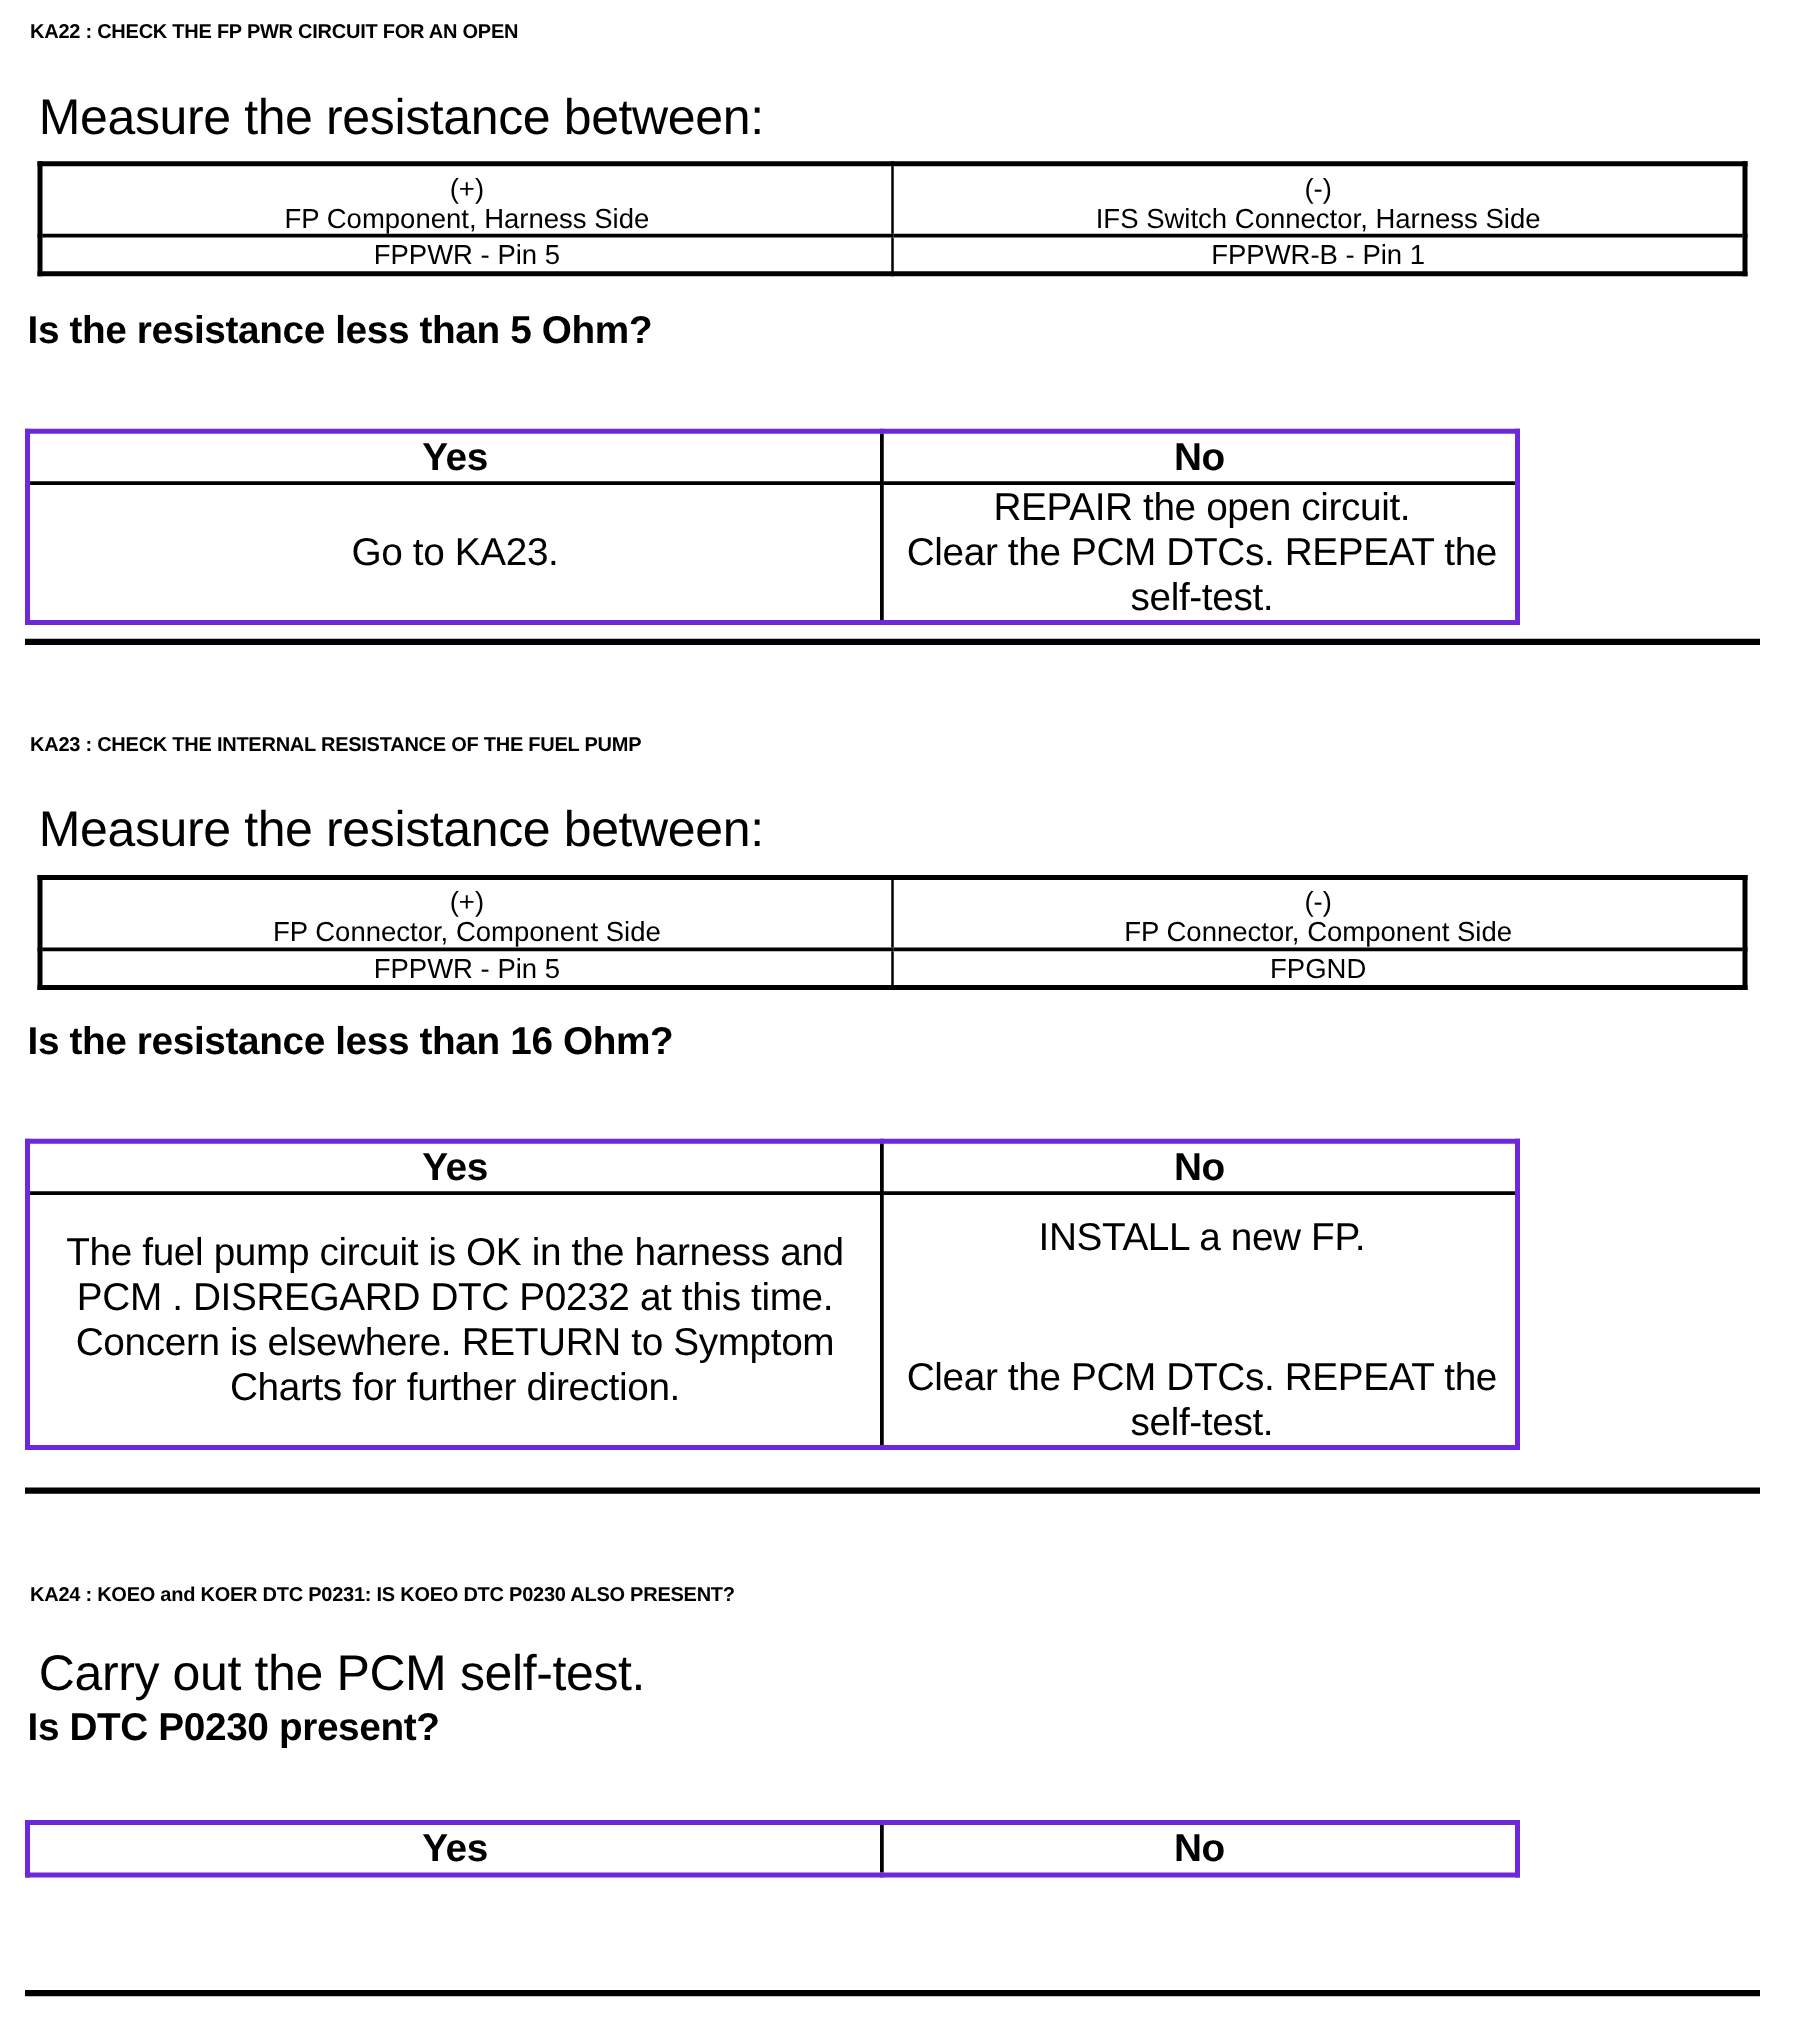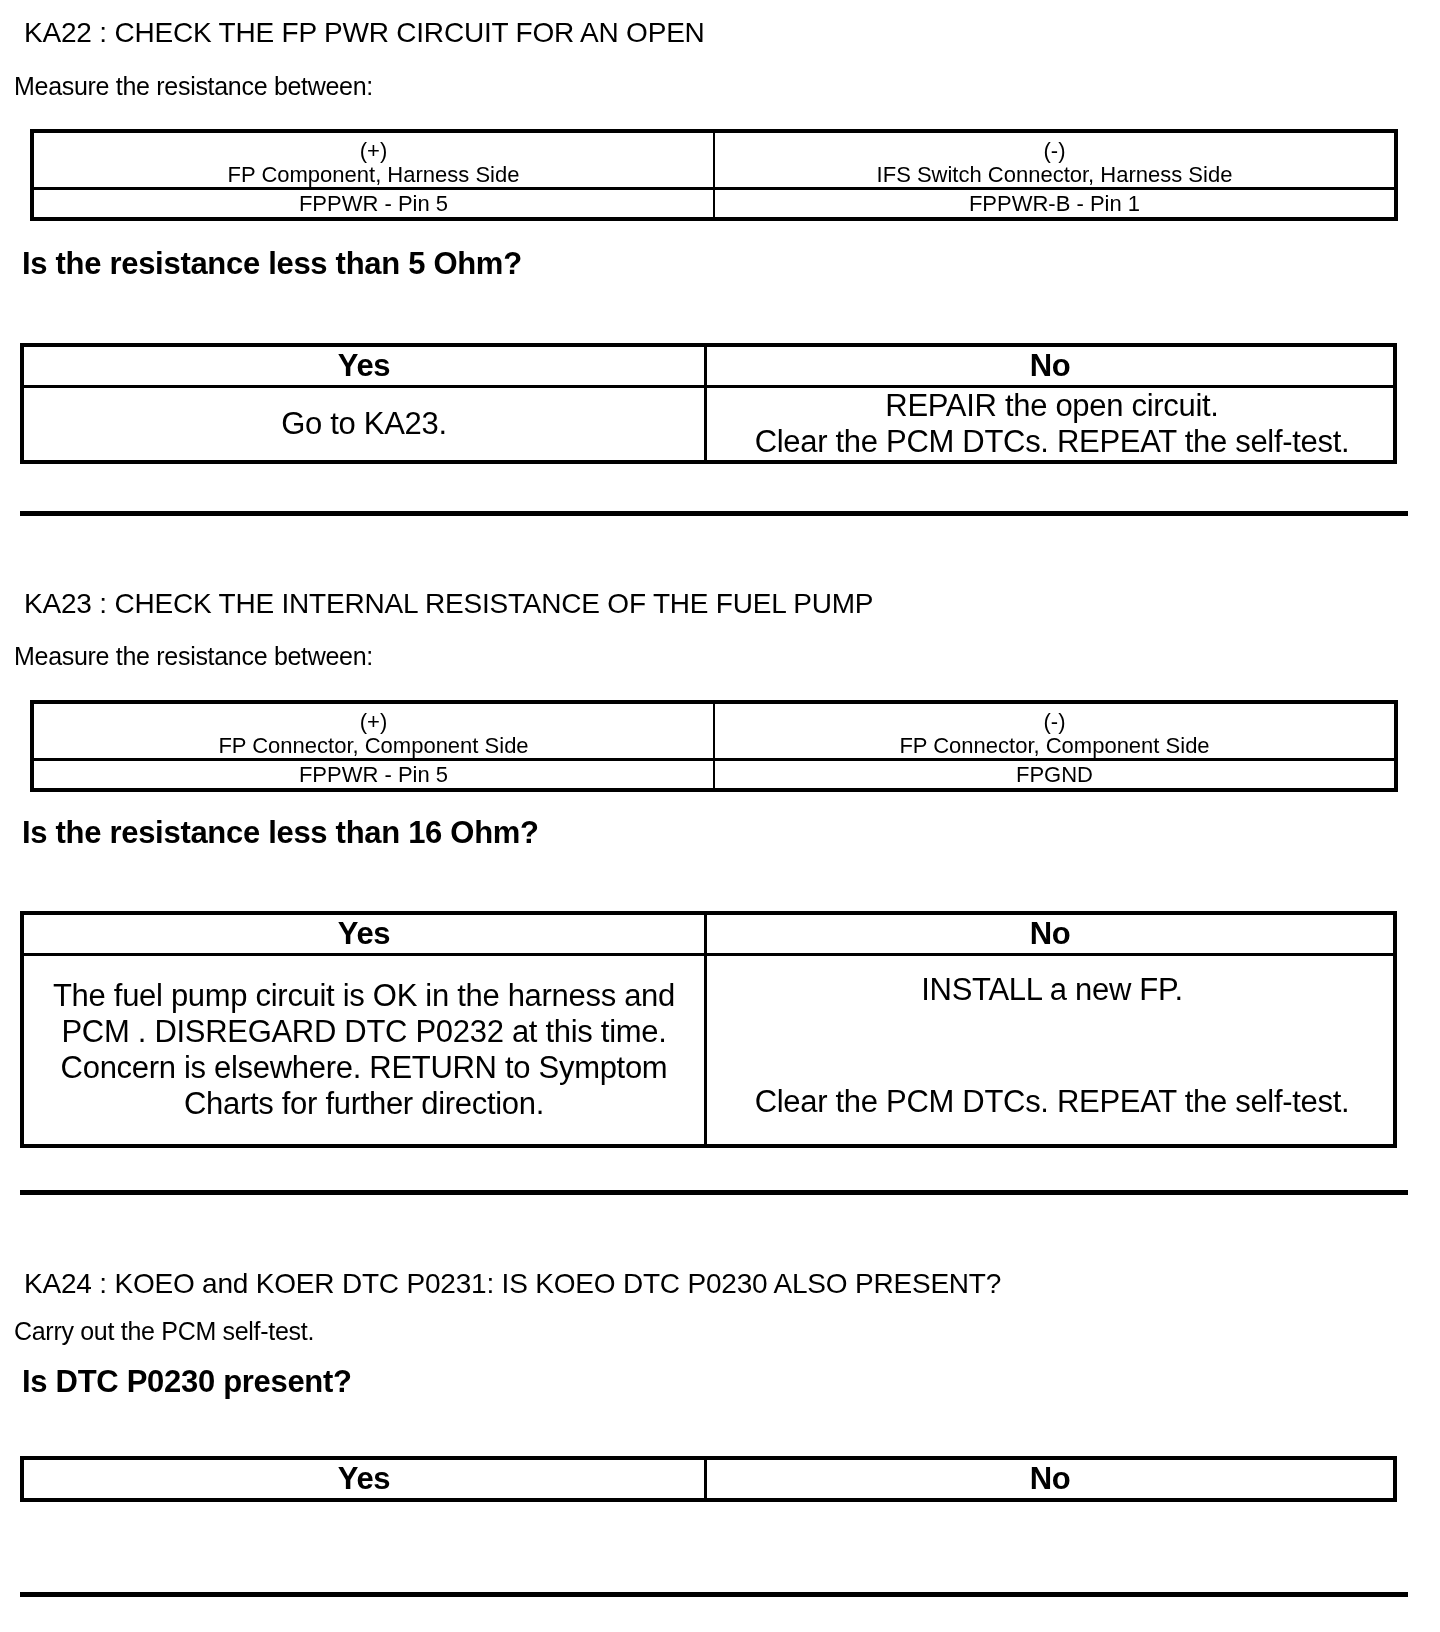--- a/index.html
+++ b/index.html
@@ -1,33 +1,33 @@
 <!DOCTYPE html>
 <html><head>
 <meta charset="utf-8">
 <style>
   html, body { margin: 0; padding: 0; background: #ffffff; }
   body {
     width: 1440px; height: 1632px; position: relative; overflow: hidden;
     font-family: "Liberation Sans", sans-serif; color: #000;
   }
   .abs { position: absolute; }
-  .step-title { font-weight: normal; font-size: 28px; left: 24px; white-space: nowrap; letter-spacing: -0.2px; }
-  .instr { font-size: 25px; left: 14px; white-space: nowrap; letter-spacing: -0.3px; }
+  .step-title { font-weight: bold; font-size: 16px; left: 24px; white-space: nowrap; letter-spacing: -0.2px; }
+  .instr { font-size: 40px; left: 31px; white-space: nowrap; letter-spacing: -0.3px; }
   .question { font-size: 31px; font-weight: bold; left: 22px; white-space: nowrap; letter-spacing: -0.3px; }
   .divider { left: 20px; width: 1388px; height: 5px; background: #000; }
 
   table { border-collapse: collapse; table-layout: fixed; position: absolute; }
   table.meas { left: 30px; width: 1368px; border: 4px solid #000; }
   table.meas td { border: 2px solid #000; border-top-width: 3px; text-align: center; font-size: 22px; line-height: 24px; padding: 0; }
   table.meas tr.head td { height: 54px; vertical-align: bottom; }
   table.meas tr.pin td { height: 27px; vertical-align: middle; }
   table.meas .pol { display: block; }
 
-  table.ans { left: 20px; width: 1377px; border: 4px solid #000000; }
+  table.ans { left: 20px; width: 1196px; border: 4px solid #6d28d9; }
   table.ans td { border: 3px solid #000; padding: 0; font-size: 31px; line-height: 36px; letter-spacing: -0.3px; }
   table.ans td.c-yes { width: 680px; }
   table.ans tr.head td { height: 38px; text-align: center; font-weight: bold; }
   table.ans td.center { text-align: center; }
   table.ans td.left { text-align: center; padding-left: 4px; }
 </style>
 </head>
 <body>
 
 <div class="abs step-title" style="top:17px;">KA22 : CHECK THE FP PWR CIRCUIT FOR AN OPEN</div>

